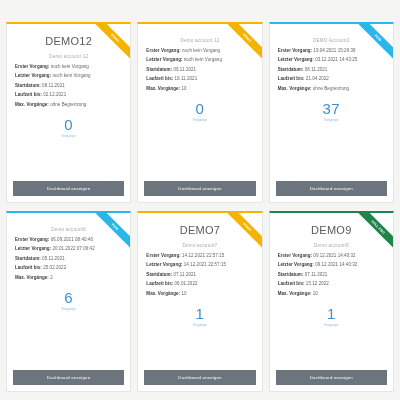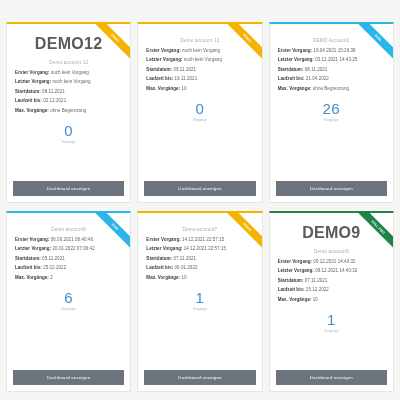--- a/index.html
+++ b/index.html
@@ -53,23 +53,23 @@
     font-size: 3.2px;
     letter-spacing: 0.2px;
     color: #ffffff;
     padding: 2.5px 0;
     font-weight: bold;
     text-transform: uppercase;
     line-height: 1;
   }
   .card-title {
     text-align: center;
-    font-size: 16px;
+    font-size: 11px;
     color: #5a5a5a;
-    font-weight: bold;
+    font-weight: normal;
     letter-spacing: 0.3px;
     margin: 4px 0 0 0;
   }
   .card-sub {
     text-align: center;
     font-size: 4.6px;
     color: #aaaaaa;
     margin: 7px 0 6px 0;
     letter-spacing: 0.2px;
   }
@@ -217,21 +217,21 @@
       <div class="row">
         <span class="row-label">Laufzeit bis:</span>
         <span class="row-value">21.04.2022</span>
       </div>
       <div class="row">
         <span class="row-label">Max. Vorgänge:</span>
         <span class="row-value">ohne Begrenzung</span>
       </div>
     </div>
     <div class="counter">
-      <div class="counter-num">26</div>
+      <div class="counter-num">37</div>
       <div class="counter-label">Vorgänge</div>
     </div>
     <button class="dash-btn">Dashboard anzeigen</button>
   </div>
     <div class="card" style="border-top-color: rgb(41, 182, 232);">
     <div class="ribbon">
       <div class="ribbon-band" style="background:#29b6e8">Paid</div>
     </div>
     <div class="card-sub">Demo account6</div>
     <div class="rows">
@@ -259,20 +259,21 @@
     <div class="counter">
       <div class="counter-num">6</div>
       <div class="counter-label">Vorgänge</div>
     </div>
     <button class="dash-btn">Dashboard anzeigen</button>
   </div>
     <div class="card" style="border-top-color: rgb(245, 179, 1);">
     <div class="ribbon">
       <div class="ribbon-band" style="background:#f5b301">Demo</div>
     </div>
+    <div class="card-title">DEMO7</div>
     <div class="card-sub">Demo account7</div>
     <div class="rows">
       <div class="row">
         <span class="row-label">Erster Vorgang:</span>
         <span class="row-value">14.12.2021 22:57:15</span>
       </div>
       <div class="row">
         <span class="row-label">Letzter Vorgang:</span>
         <span class="row-value">14.12.2021 22:57:15</span>
       </div>

